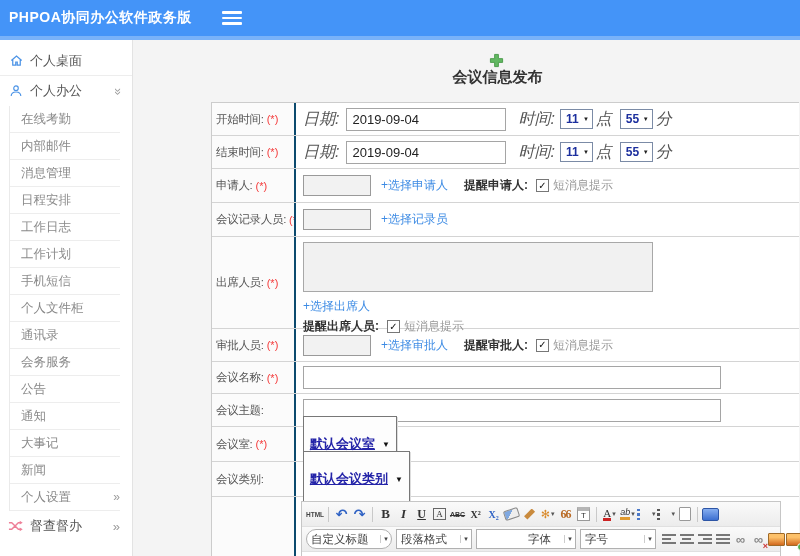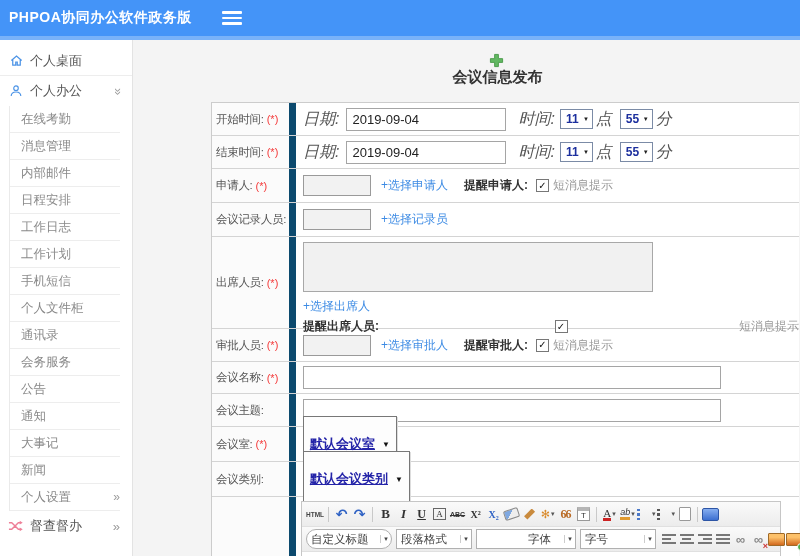--- a/index.html
+++ b/index.html
@@ -31,21 +31,21 @@
   .side-bottom .sicon{width:16px;height:14px;margin-right:6px;display:flex;align-items:center;}
 
   
   .content{flex:1;background:#f4f4f4;overflow:hidden;}
   .page-title{margin:13px 0 0 62px;display:flex;align-items:center;font-size:15px;font-weight:bold;color:#333;flex-direction:column;}
   .page-title svg{margin-right:2px;}
 
   .form-table{margin:15px 0 0 78px;border:1px solid #cccccc;border-right:none;background:#fff;width:588px;}
   .fr{display:flex;border-bottom:1px solid #d4d4d4;background:#fff;}
   .fr:last-child{border-bottom:none;}
-  .lc{width:84px;flex-shrink:0;border-right:7px solid #0c4a6e;display:flex;align-items:center;
+  .lc{width:84px;flex-shrink:0;border-right:2px solid #0c4a6e;display:flex;align-items:center;
     padding-left:4px;font-size:11.5px;letter-spacing:-0.3px;color:#555;white-space:nowrap;background:#fbfbfb;overflow:hidden;}
   .req{color:#f43b3b;margin-left:3px;font-size:11px;letter-spacing:0;}
   .vc{flex:1;display:flex;align-items:center;padding-left:7px;font-size:12px;color:#555;}
   .r-time{height:33px;} .r-small{height:34px;} .r-att{height:92px;} .r-name{height:32px;}
   .r-sel{height:35px;} .r-editor{height:112px;}
 
   .flab{color:#555;font-size:16px;font-style:italic;}
   .tgap{margin-left:12px;} .sgap{margin:0 3px;}
   .inp-date{width:160px;height:23px;border:1px solid #a5a5a5;font-size:13px;color:#222;
     padding:0 5px;background:#fff;margin-left:7px;font-family:inherit;}
@@ -60,21 +60,21 @@
   .blab{font-weight:bold;color:#333;font-size:12px;margin-left:16px;}
   .cbx{width:13px;height:13px;border:1px solid #777;background:#fff;display:inline-flex;align-items:center;
     justify-content:center;font-size:10px;line-height:10px;color:#111;margin:0 4px 0 8px;cursor:pointer;}
   .gray{color:#999;font-size:12px;}
   .sel-big{display:inline-flex;align-items:center;border:1px solid #777;background:#fdfdfd;
     padding:18px 6px;box-shadow:1px 1px 0 #ddd;cursor:pointer;}
   .sel-big .v{color:#2424a8;font-weight:bold;text-decoration:underline;font-size:13px;}
   .sel-big .car{margin-left:7px;font-size:8px;color:#111;}
   .att-links{margin:3px 0 0 0;display:flex;align-items:center;}
   .att-links .link{margin-left:0;}
-  .att-remind{margin-top:3px;display:flex;align-items:center;justify-content:space-between;}
+  .att-remind{margin-top:3px;display:flex;align-items:center;}
   .att-remind .blab{margin-left:0;}
 
   
   .editor{width:480px;border:1px solid #c6c6c6;margin-top:4px;background:#fff;}
   .tb-row{display:flex;align-items:center;gap:1px;padding:2px 4px;height:25px;
     background:linear-gradient(#fafafa,#ececec);border-bottom:1px solid #e0e0e0;}
   .tbi{min-width:17px;height:19px;display:inline-flex;align-items:center;justify-content:center;
     border-radius:2px;position:relative;font-size:11px;color:#333;cursor:pointer;}
   .tbi .g{display:inline-flex;align-items:center;justify-content:center;}
   .tb-sep{width:1px;height:15px;background:#c9c9c9;margin:0 3px;flex-shrink:0;}
@@ -174,26 +174,26 @@
       <span class="chev down">»</span>
     </div>
     <div class="side-sub-wrap">
 
         <div class="side-sub">
           <span>在线考勤</span>
 
         </div>
 
         <div class="side-sub">
+          <span>内部邮件</span>
+
+        </div>
+
+        <div class="side-sub">
           <span>消息管理</span>
-
-        </div>
-
-        <div class="side-sub">
-          <span>内部邮件</span>
 
         </div>
 
         <div class="side-sub">
           <span>日程安排</span>
 
         </div>
 
         <div class="side-sub">
           <span>工作日志</span>

